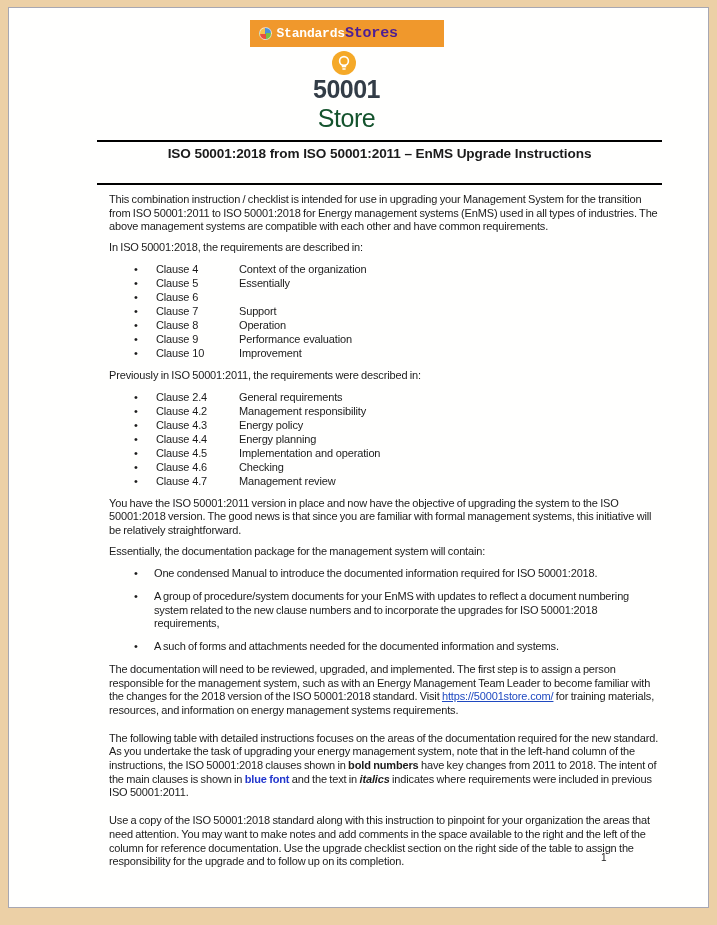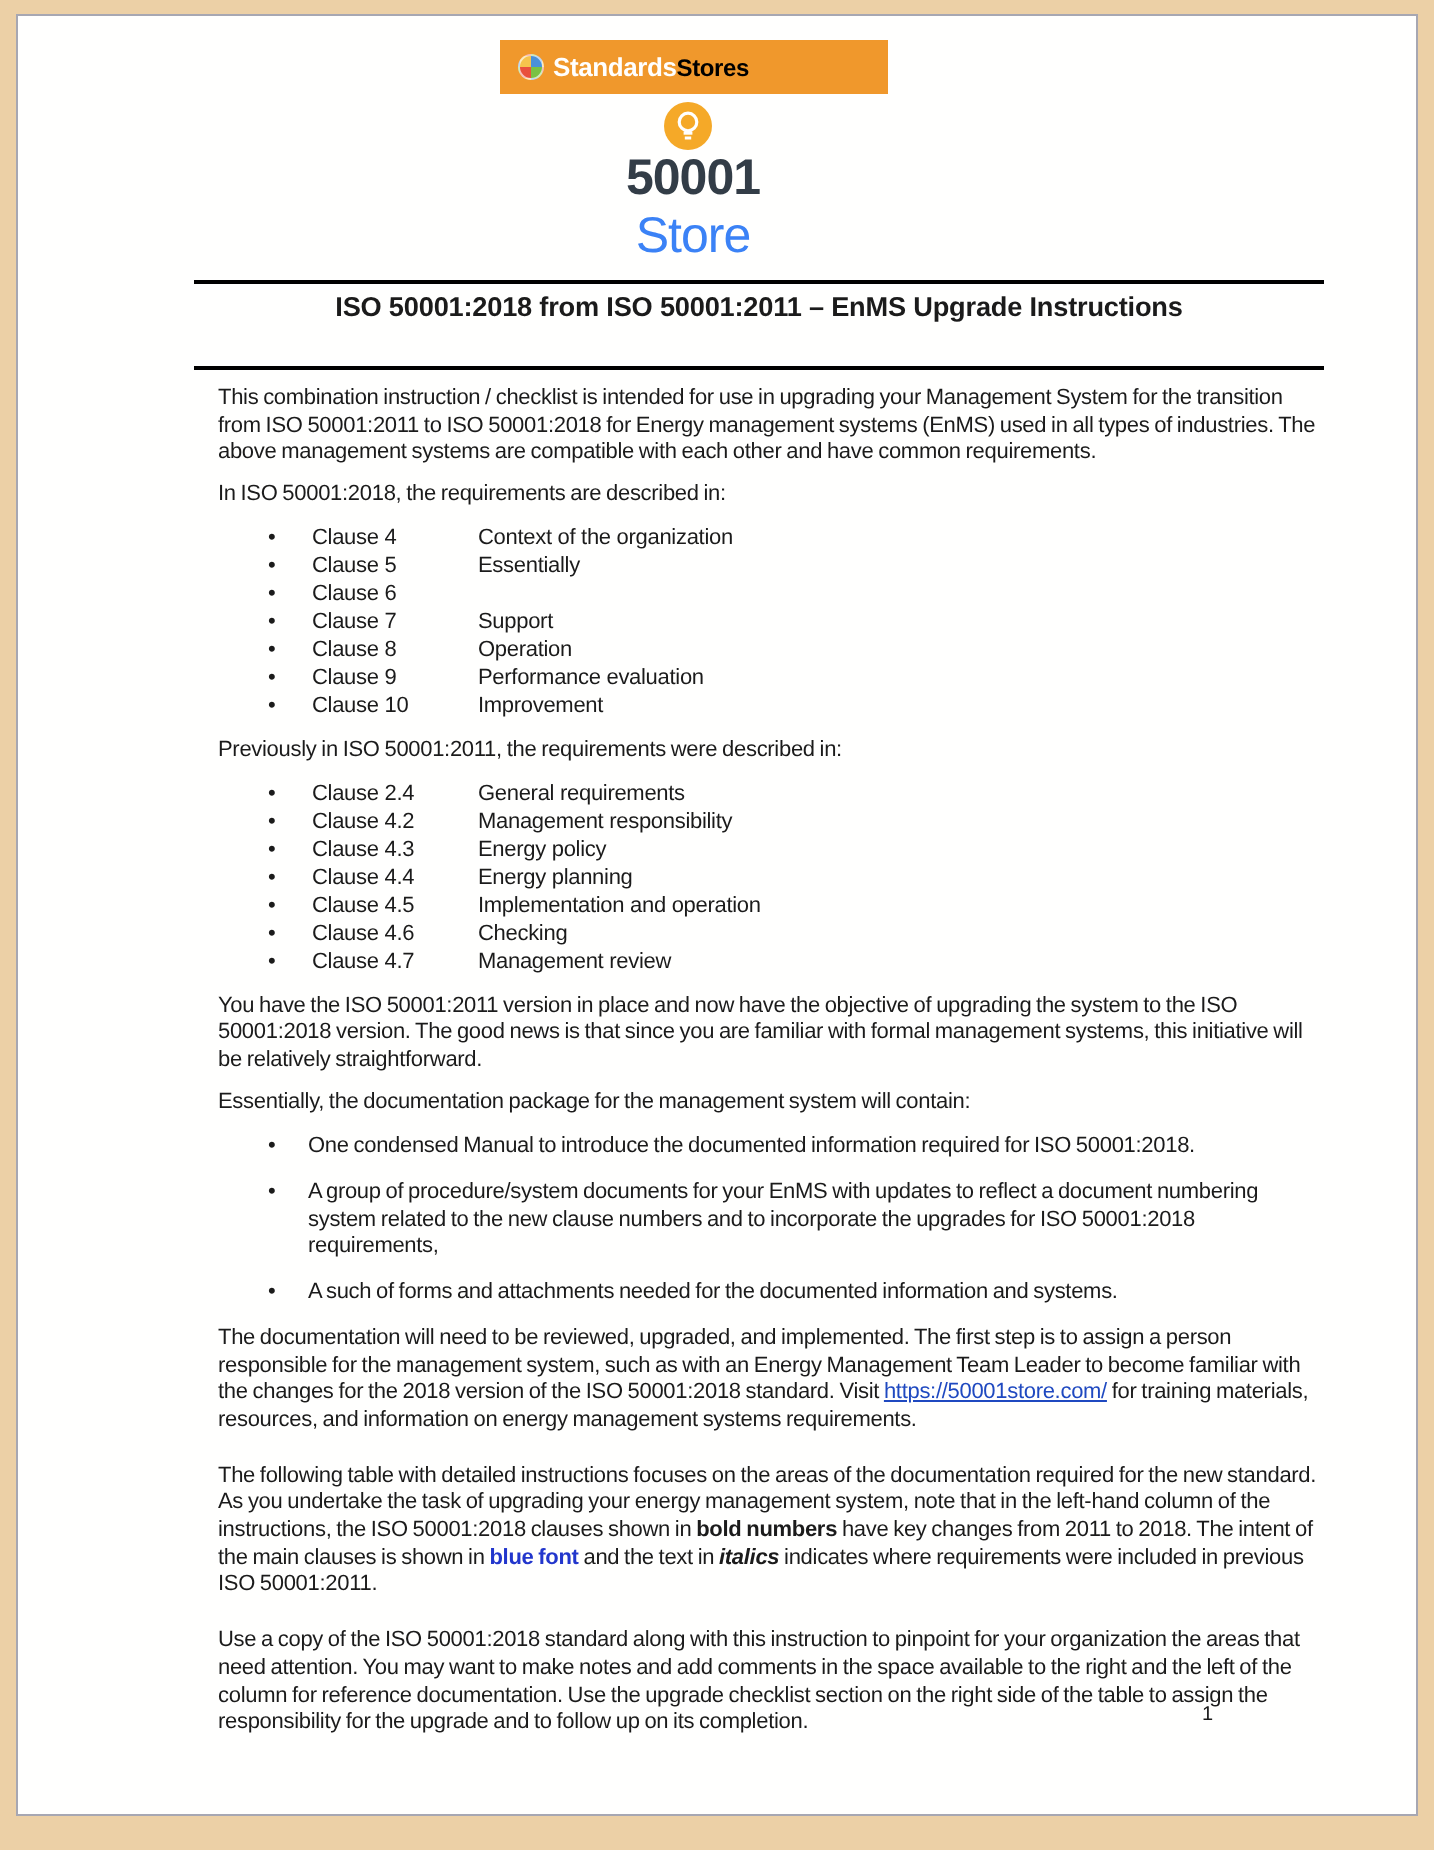--- a/index.html
+++ b/index.html
@@ -17,33 +17,34 @@
     border: 1px solid #a7a7b2;
     overflow: hidden;
   }
   .header { text-align: center; padding-top: 12px; position: relative; left: -12px; }
   .banner {
     display: inline-flex; align-items: center;
     width: 194px; height: 27px;
     background: #f0982c;
     padding-left: 9px;
     text-align: left;
+    font-family: Liberation Mono, monospace;
   }
   .banner-icon {
     width: 13px; height: 13px; border-radius: 50%;
     background: conic-gradient(#4a90d9 0 25%, #7ac143 25% 50%, #e94f3d 50% 75%, #f6c34c 75% 100%);
     margin-right: 5px; flex: 0 0 auto;
     border: 1px solid rgba(255,255,255,.65);
   }
   .banner-brand { color: #ffffff; font-weight: bold; font-size: 13px; letter-spacing: -0.2px; }
-  .banner-suffix { color: #000000; font-weight: bold; font-size: 12px; letter-spacing: -0.2px; }
+  .banner-suffix { color: #4c1d95; font-weight: bold; font-size: 15px; letter-spacing: -0.2px; }
   .logo-row { display: inline-flex; align-items: center; margin-top: 4px; flex-direction: column; }
   .bulb { width: 24px; height: 24px; margin-right: 6px; flex: 0 0 auto; }
   .logo-number { font-size: 25px; font-weight: bold; color: #333d47; letter-spacing: -0.5px; }
-  .logo-store { font-size: 25px; color: #3b82f6; letter-spacing: -0.5px; }
+  .logo-store { font-size: 25px; color: #14532d; letter-spacing: -0.5px; }
 
   .content { padding: 0 46px 0 100px; }
   .doc-title {
     margin: 7px 0 8px -12px;
     border-top: 2px solid #000;
     border-bottom: 2px solid #000;
     text-align: center;
     font-size: 13.6px;
     font-weight: bold;
     padding: 4px 0 22px 0;

